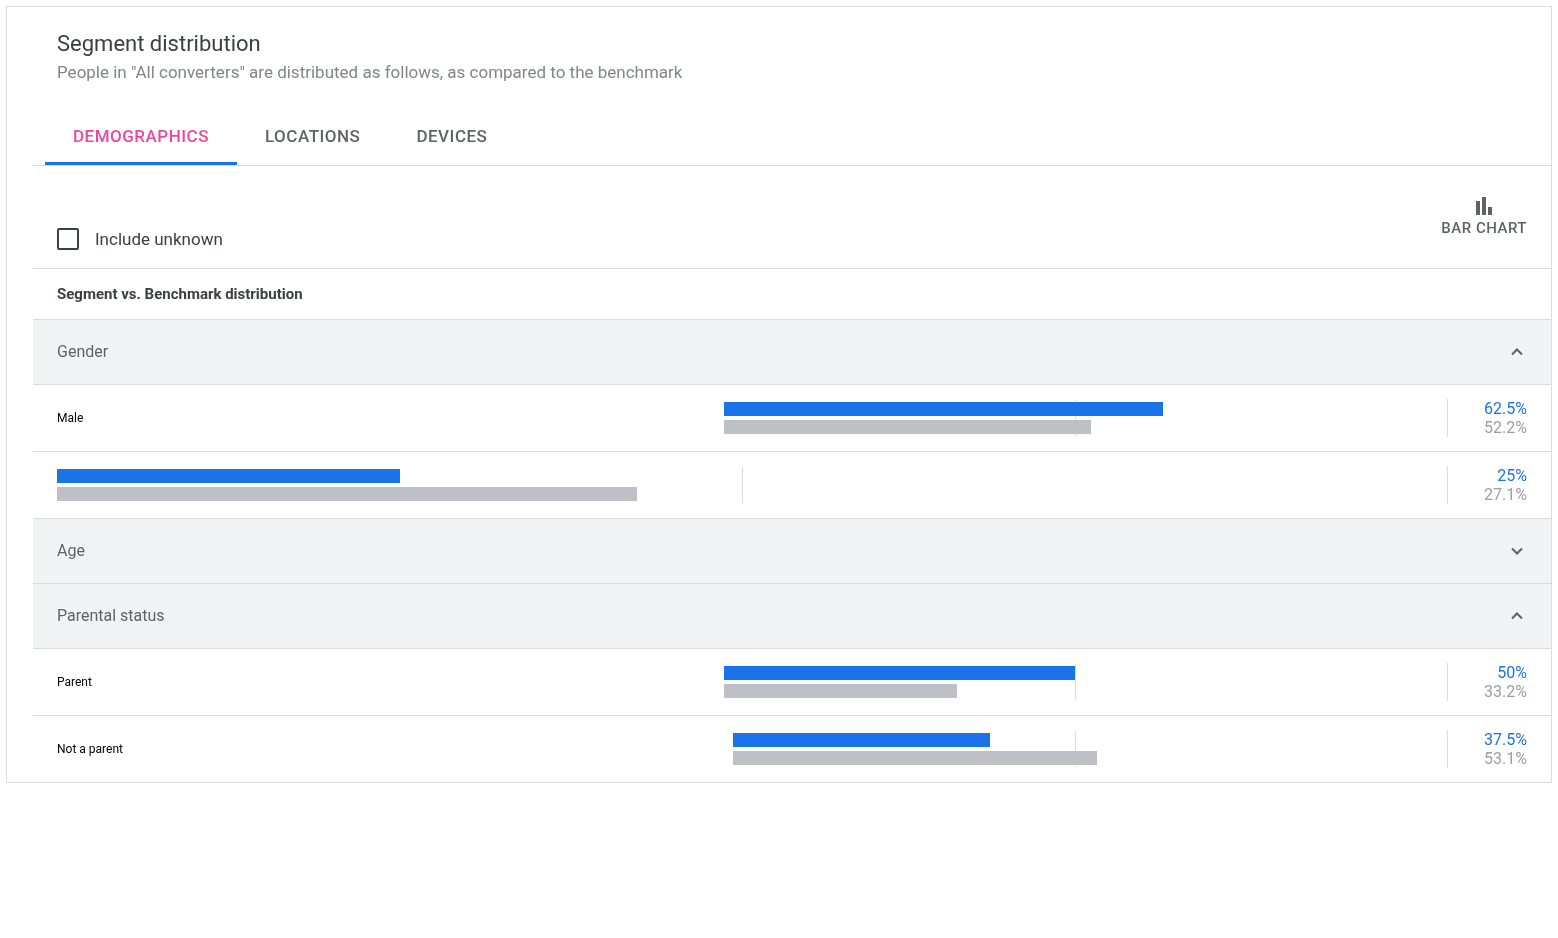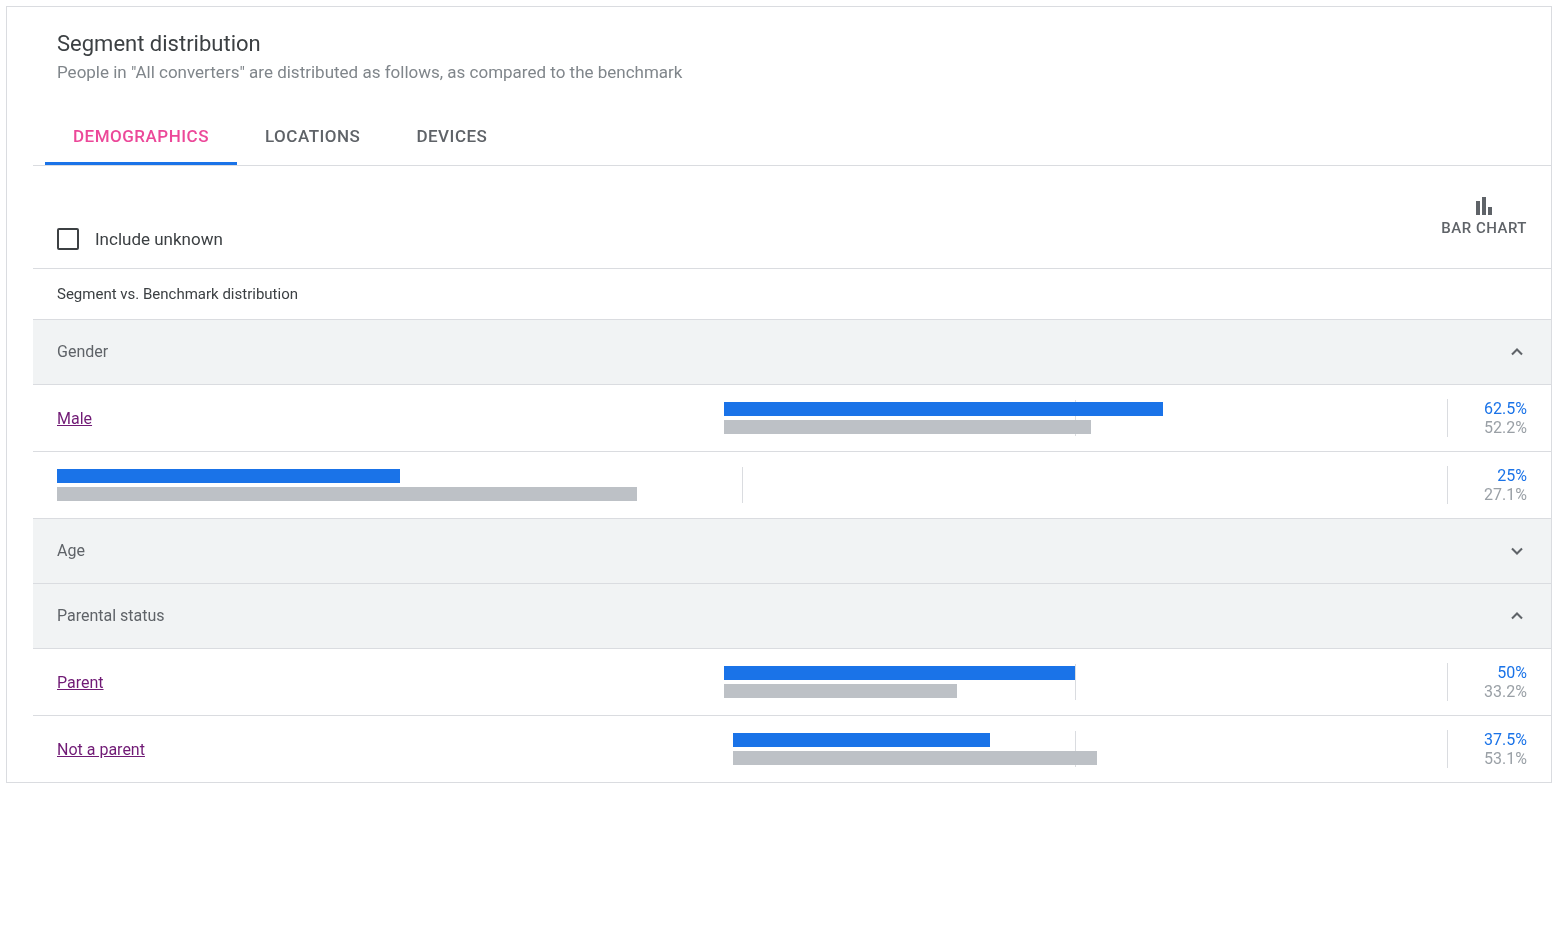--- a/index.html
+++ b/index.html
@@ -103,21 +103,21 @@
     .col-left {
       flex: 0 0 44%;
       font-size: 15px;
       color: #3c4043;
       font-weight: 500;
     }
     .col-right {
       flex: 1;
       font-size: 15px;
       color: #3c4043;
-      font-weight: 400;
+      font-weight: 700;
     }
     .section-header {
       background: #f1f3f4;
       padding: 22px 24px;
       display: flex;
       justify-content: space-between;
       align-items: flex-start;
       border-bottom: 1px solid #dadce0;
       cursor: pointer;
     }
@@ -131,23 +131,22 @@
     .data-row {
       display: flex;
       align-items: center;
       padding: 14px 24px;
       border-bottom: 1px solid #dadce0;
       gap: 20px;
     }
     .data-row.last { border-bottom: none; gap: 29px; }
     .row-label {
       flex: 0 0 44%;
-      font-size: 16px;
-      color: #701a75;
-      text-decoration: underline;
+      font-size: 12px;
+      color: #000000;
     }
     .row-bars {
       flex: 1;
       position: relative;
       height: 36px;
     }
     .bar-track {
       position: relative;
       width: 100%;
       height: 100%;

